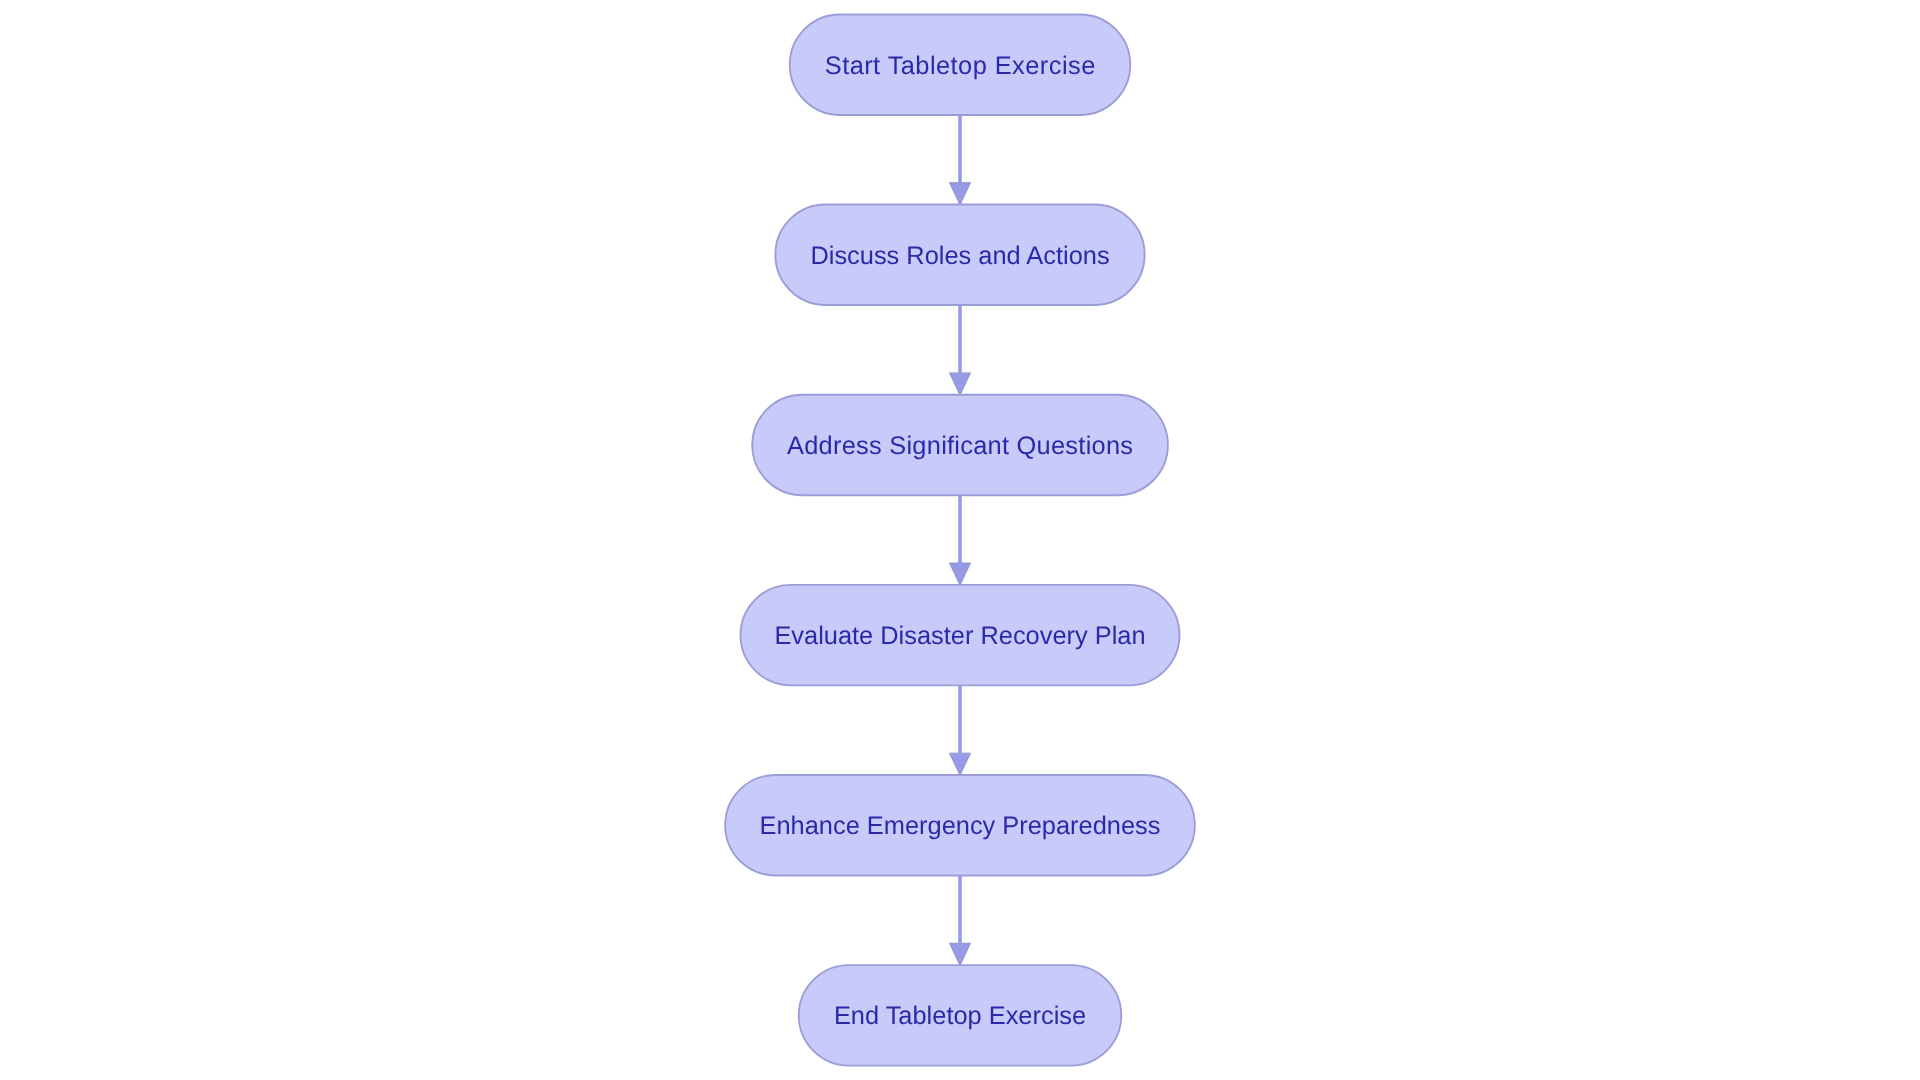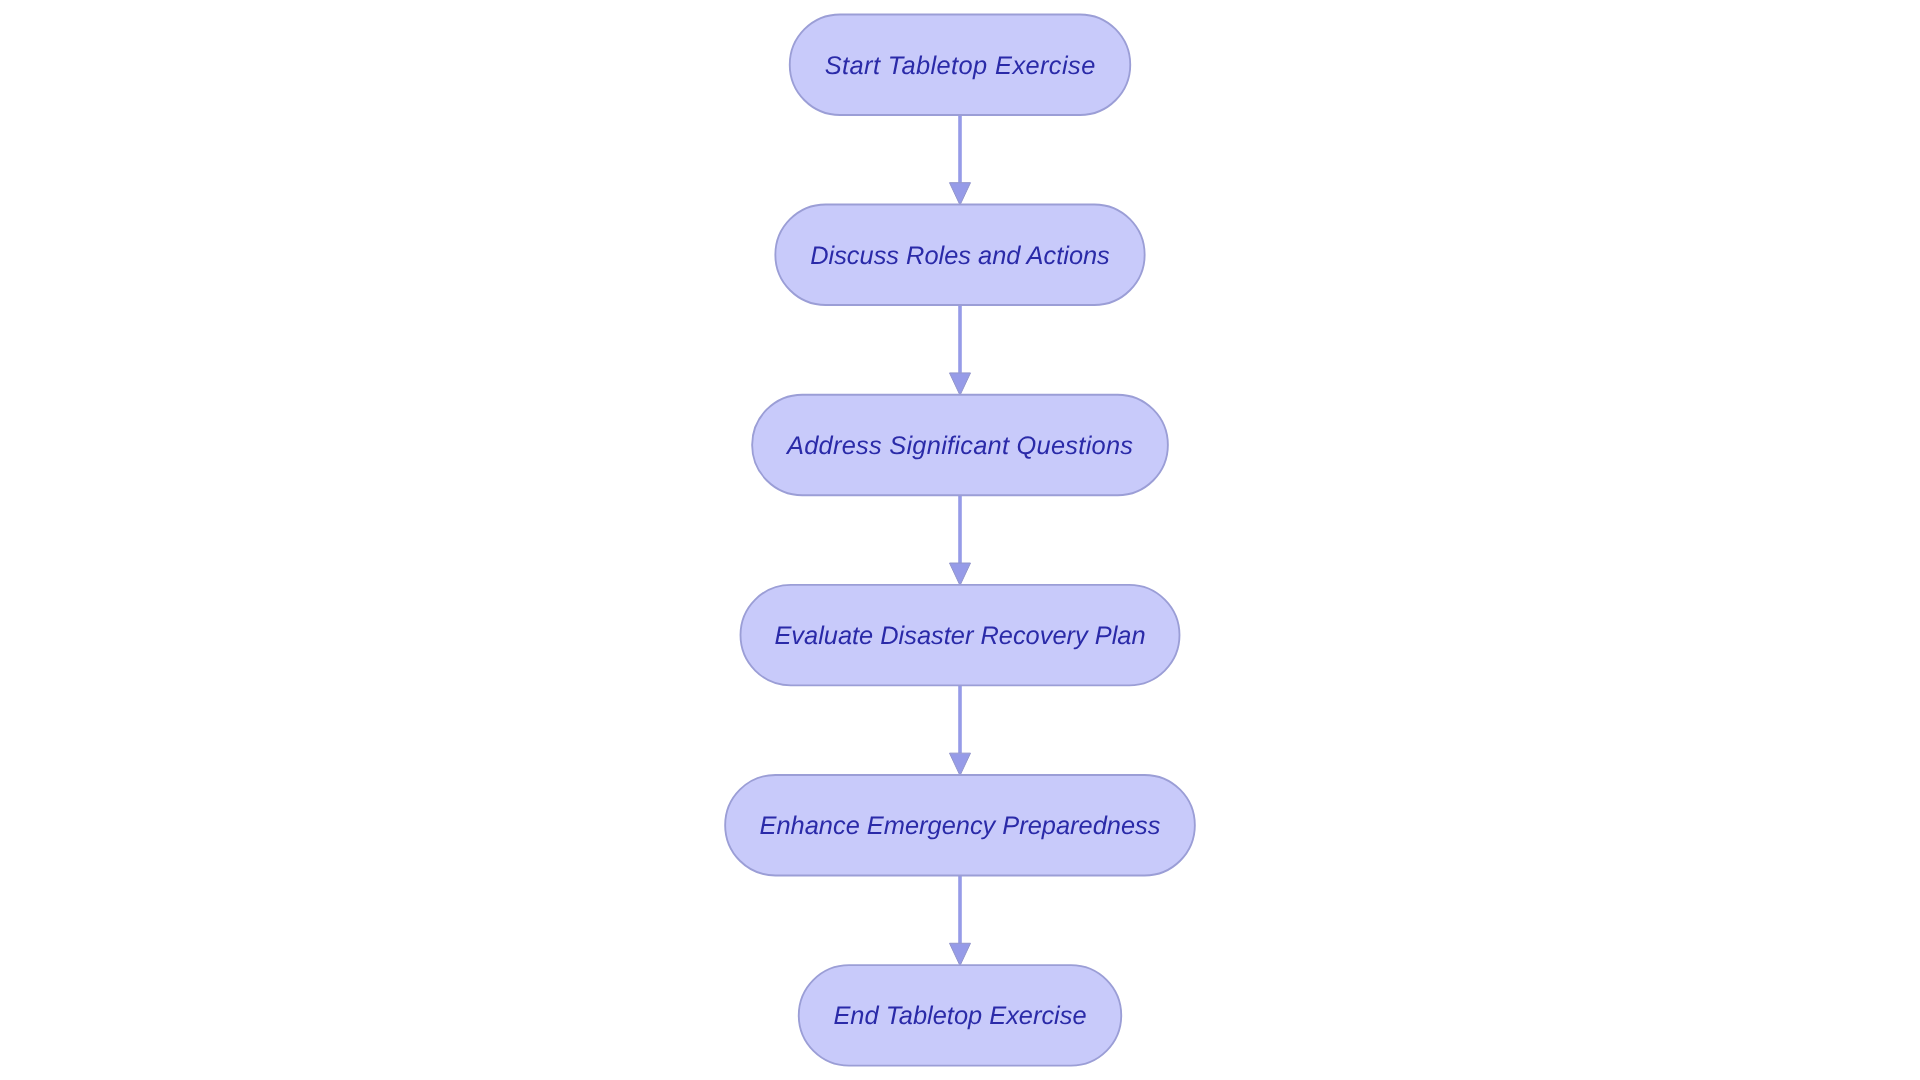--- a/index.html
+++ b/index.html
@@ -8,21 +8,20 @@
     width: 1920px;
     height: 1080px;
     background: #ffffff;
     overflow: hidden;
   }
   #flow-root {
     position: relative;
     width: 1900px;
     height: 1080px;
     background: #ffffff;
-    font-style: italic;
   }
   svg.flow-svg {
     position: absolute;
     top: 0;
     left: 0;
     width: 1920px;
     height: 1080px;
     display: block;
   }
   .node-label {

